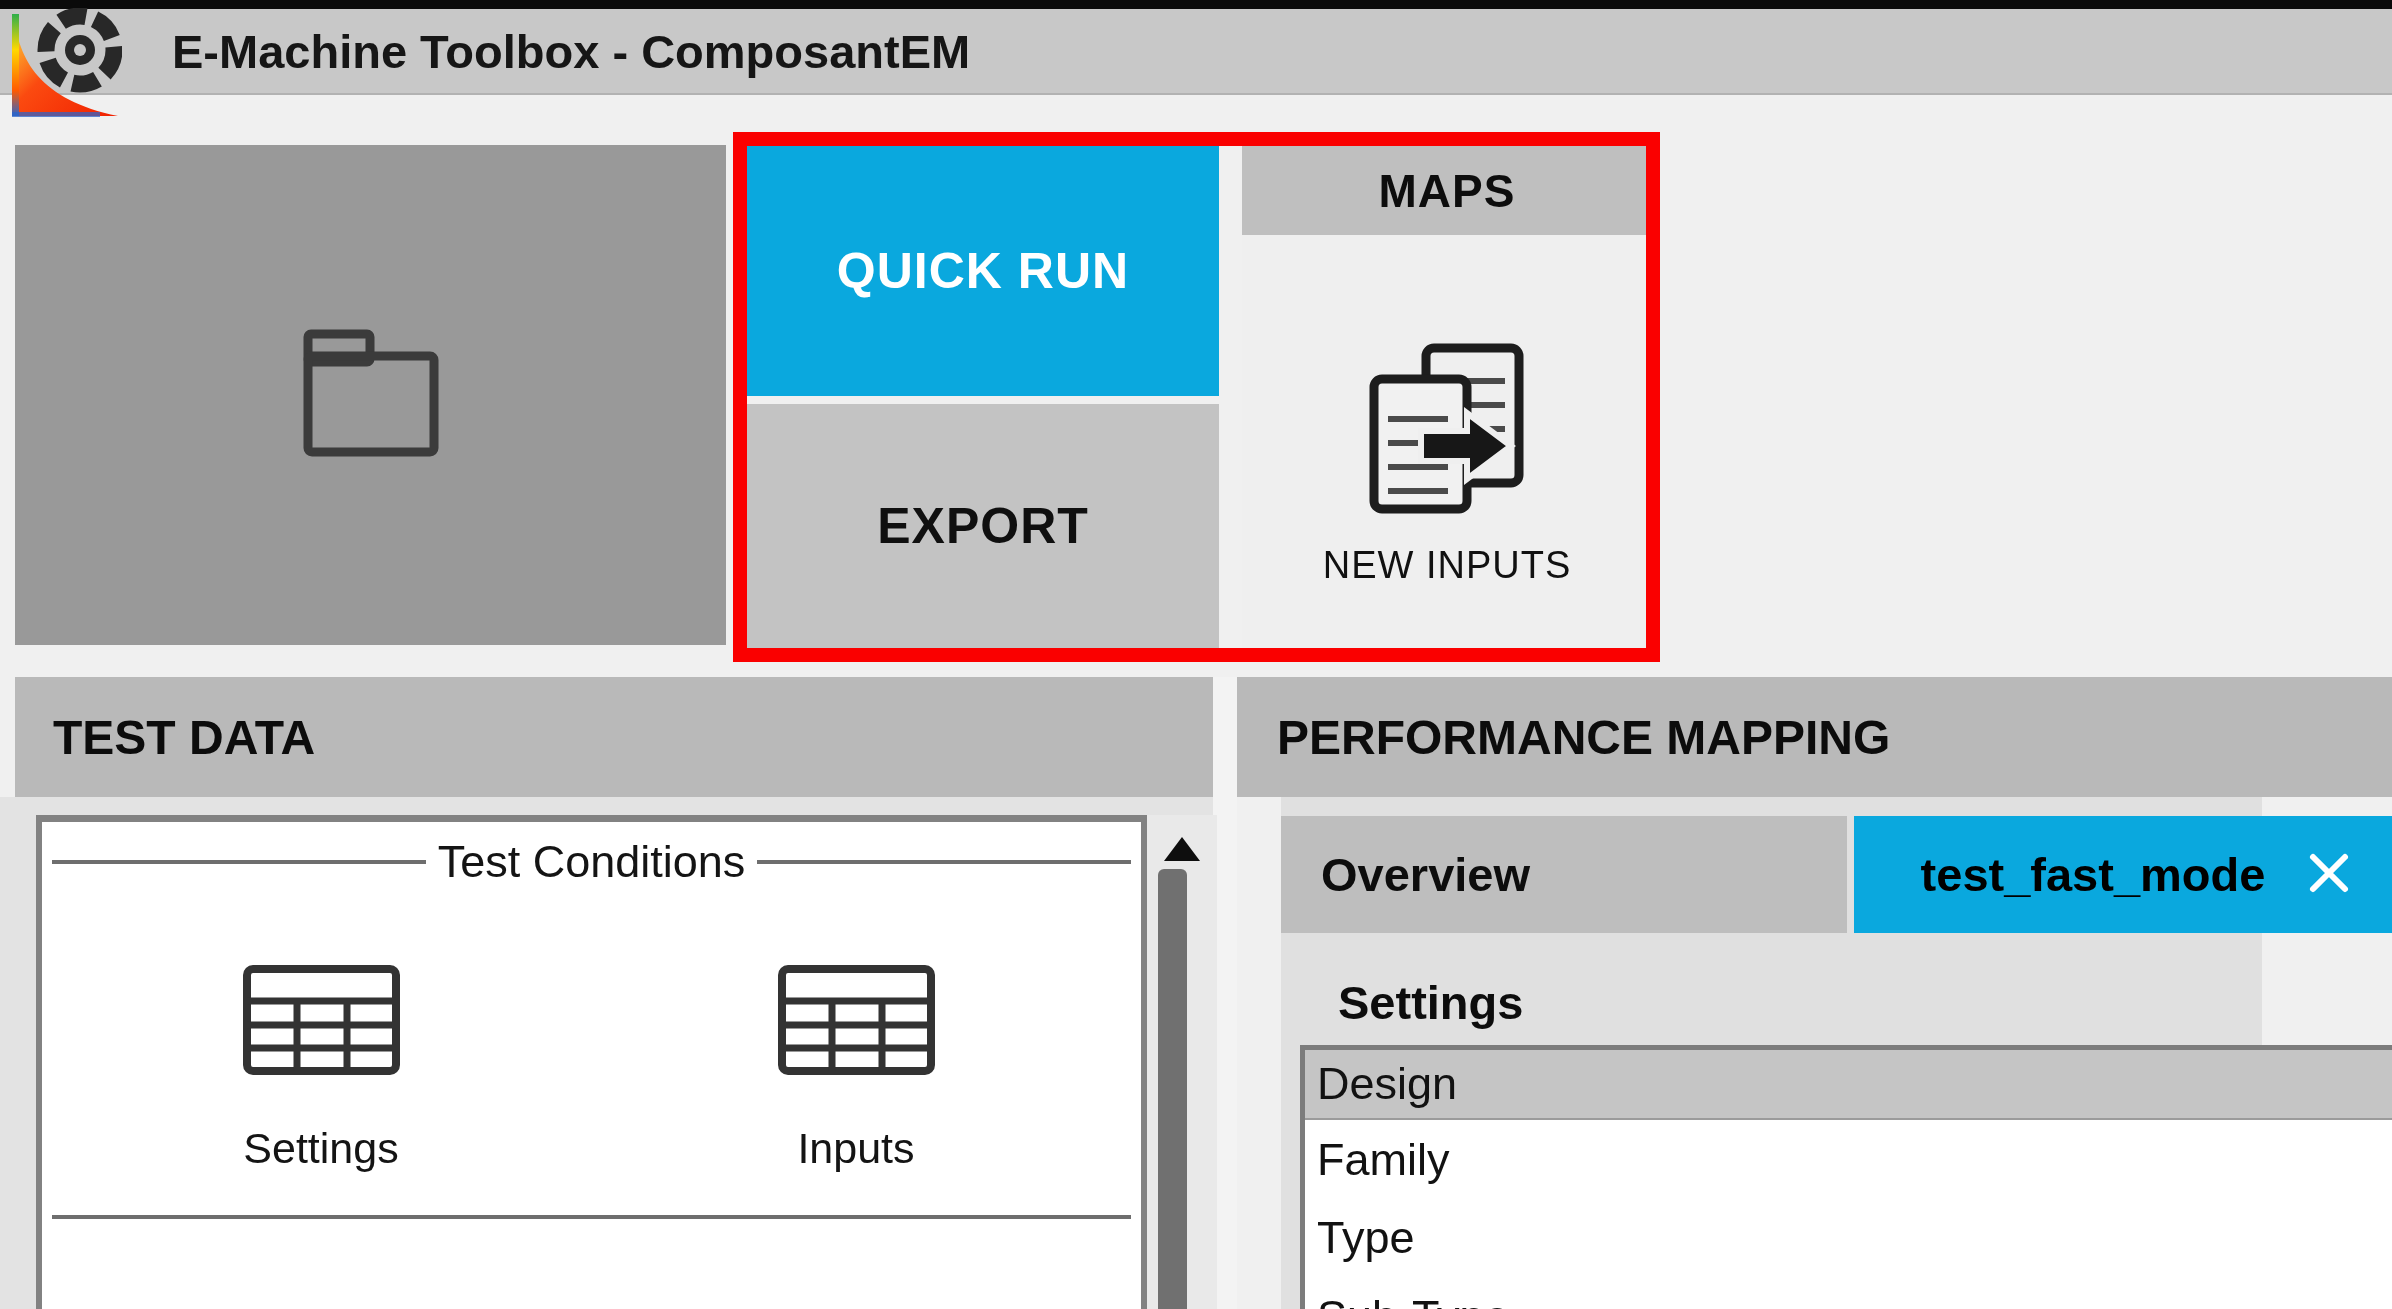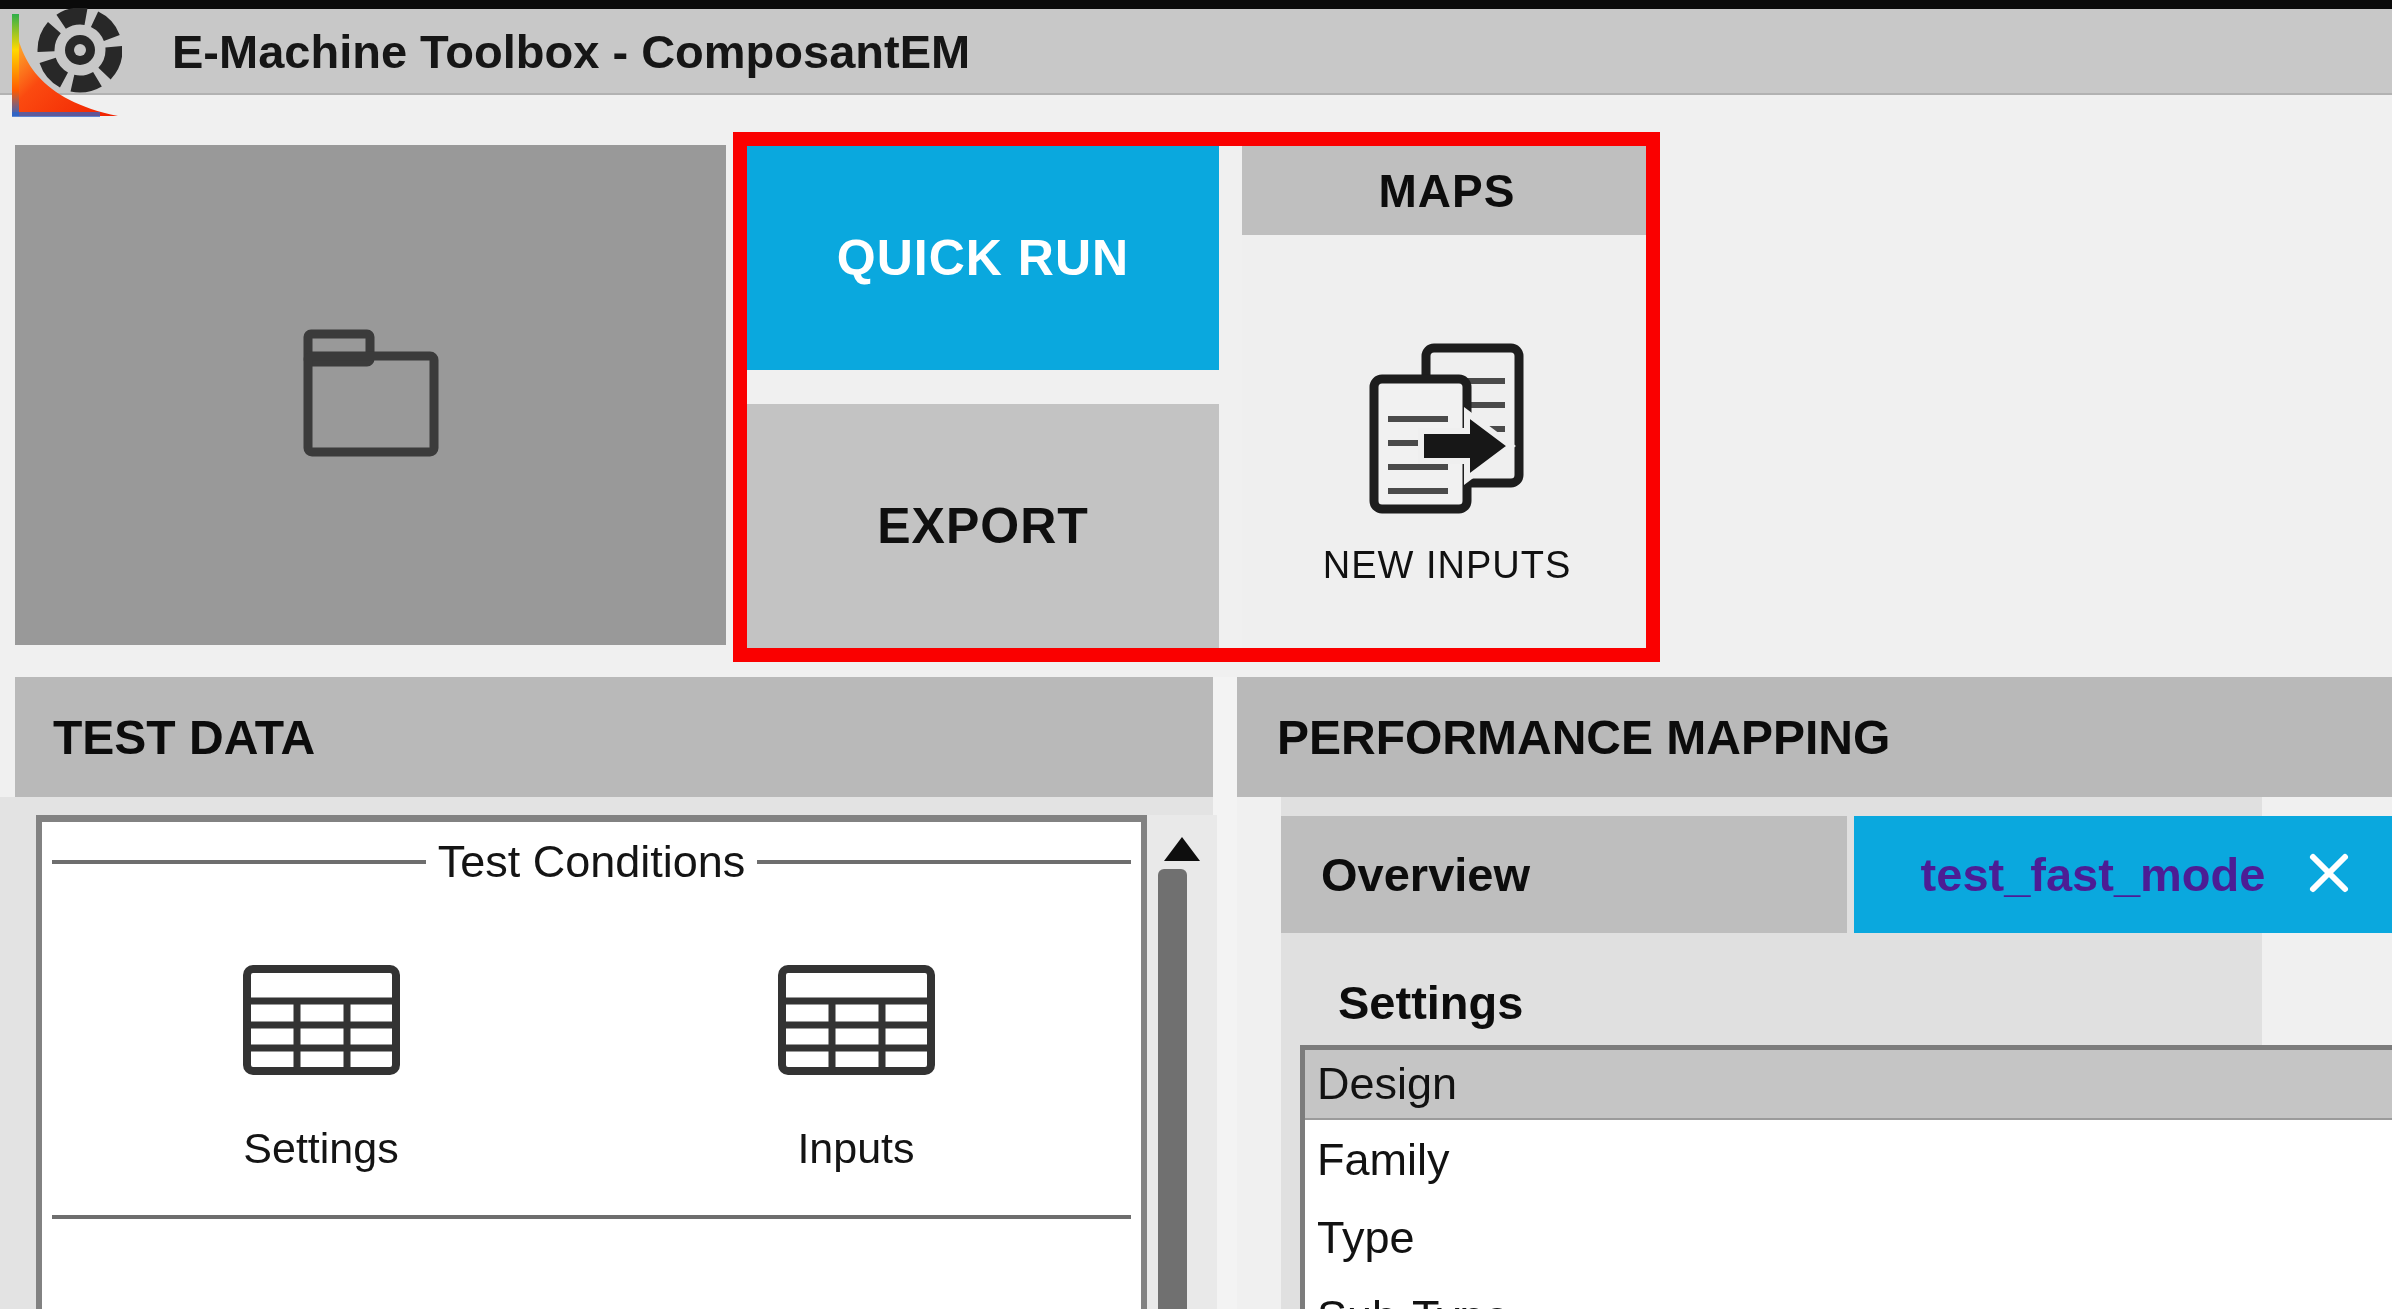--- a/index.html
+++ b/index.html
@@ -9,21 +9,21 @@
 
   
   #top-strip{left:0;top:0;width:2392px;height:9px;background:#0a0a0a;}
   #titlebar{left:0;top:9px;width:2392px;height:86px;background:#c8c8c8;border-bottom:2px solid #b2b2b2;}
   #app-icon{left:10px;top:8px;width:112px;height:112px;z-index:6;}
   #window-title{left:172px;top:9px;height:86px;line-height:86px;font-size:47px;font-weight:bold;color:#161616;white-space:nowrap;}
 
   
   #folder-panel{left:15px;top:145px;width:711px;height:500px;background:#999999;display:flex;align-items:center;justify-content:center;}
   #red-annotation{left:733px;top:132px;width:927px;height:530px;border:14px solid #fa0000;z-index:10;pointer-events:none;}
-  #quick-run{left:747px;top:146px;width:472px;height:224px;background:#0aa8de;display:flex;align-items:center;justify-content:center;}
+  #quick-run{left:747px;top:146px;width:472px;height:250px;background:#0aa8de;display:flex;align-items:center;justify-content:center;}
   #quick-run .lbl{color:#ffffff;font-size:50px;font-weight:bold;letter-spacing:1px;}
   #export{left:747px;top:404px;width:472px;height:244px;background:#c3c3c3;display:flex;align-items:center;justify-content:center;}
   #export .lbl{color:#0f0f0f;font-size:50px;font-weight:bold;letter-spacing:1px;}
   #maps-cell{left:1242px;top:146px;width:410px;height:502px;background:#efefef;}
   #maps-header{left:0;top:0;width:410px;height:89px;background:#bfbfbf;display:flex;align-items:center;justify-content:center;}
   #maps-header .lbl{font-size:46px;font-weight:bold;color:#0d0d0d;letter-spacing:1px;}
   #new-inputs{left:0;top:89px;width:410px;height:413px;display:flex;flex-direction:column;align-items:center;padding-top:108px;}
   #new-inputs .caption{margin-top:26px;font-size:38px;color:#111111;letter-spacing:1px;}
 
   
@@ -50,21 +50,21 @@
   #v-scrollbar{left:1147px;top:815px;width:70px;height:494px;background:#e9e9e9;}
   #scroll-up{position:absolute;left:17px;top:22px;width:0;height:0;border-left:18px solid transparent;border-right:18px solid transparent;border-bottom:24px solid #0e0e0e;}
   #scroll-thumb{position:absolute;left:11px;top:54px;width:29px;height:440px;background:#707070;border-radius:6px 6px 0 0;}
 
   
   #right-content{left:1237px;top:797px;width:981px;height:512px;background:#e0e0e0;margin-left:44px;}
   #overview-row{position:absolute;left:0;top:19px;width:1155px;height:117px;}
   #overview-label-band{position:absolute;left:0;top:0;width:566px;height:117px;background:#bebebe;display:flex;align-items:center;}
   #overview-label-band .lbl{margin-left:40px;font-size:47px;font-weight:bold;color:#0d0d0d;}
   #active-tab{position:absolute;left:573px;top:0;width:568px;height:117px;background:#0aa8de;display:flex;align-items:center;justify-content:center;gap:38px;}
-  #active-tab .lbl{color:#4c1d95;font-size:47px;font-weight:bold;}
+  #active-tab .lbl{color:#000000;font-size:47px;font-weight:bold;}
   #settings-subheader{position:absolute;left:57px;top:178px;font-size:47px;font-weight:bold;color:#0d0d0d;}
   #settings-list{position:absolute;left:19px;top:248px;width:1136px;height:264px;background:#ffffff;border-top:5px solid #7c7c7c;border-left:5px solid #7c7c7c;overflow:hidden;}
   .list-row{font-size:45px;color:#121212;padding-left:12px;white-space:nowrap;}
   #row-0{height:68px;line-height:68px;background:#c5c5c5;border-bottom:2px solid #9b9b9b;}
   #row-1{height:79px;line-height:79px;background:#ffffff;}
   #row-2{height:78px;line-height:78px;background:#ffffff;}
   #row-3{height:79px;line-height:79px;background:#ffffff;}
 </style>
 </head>
 <body>

